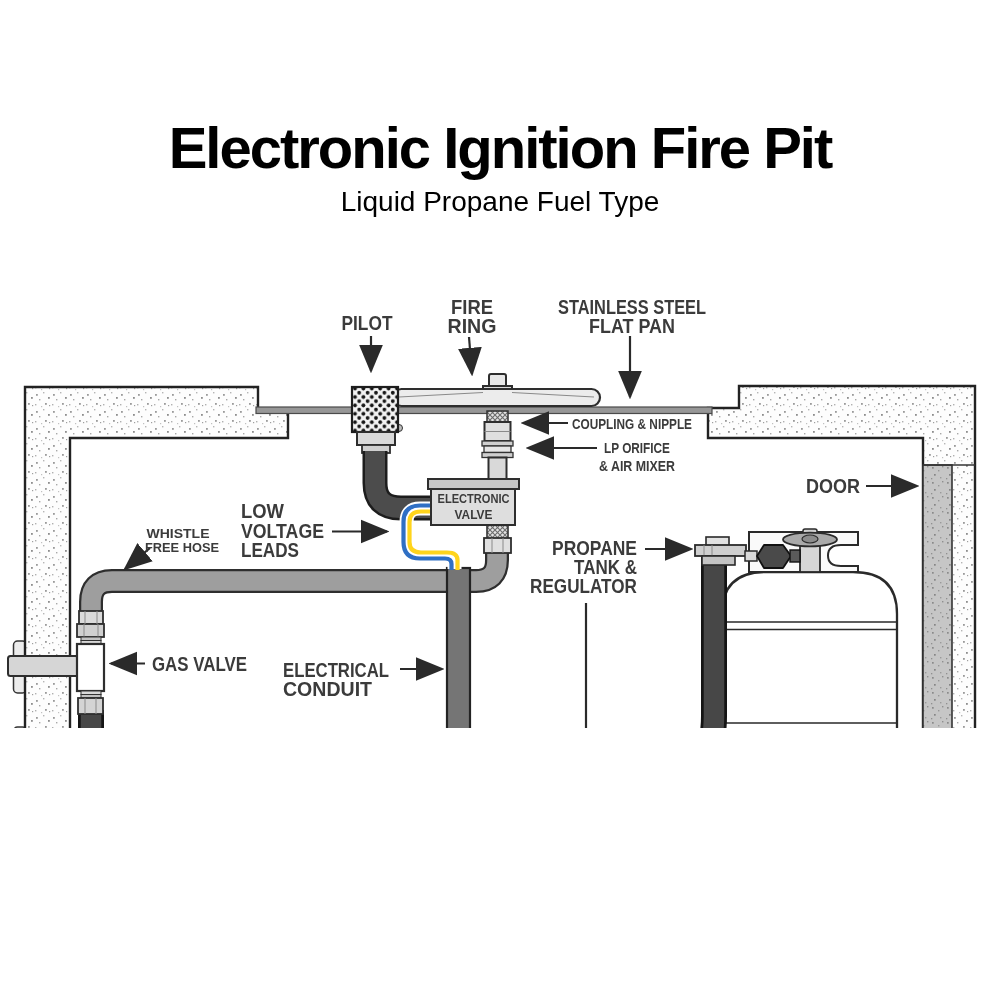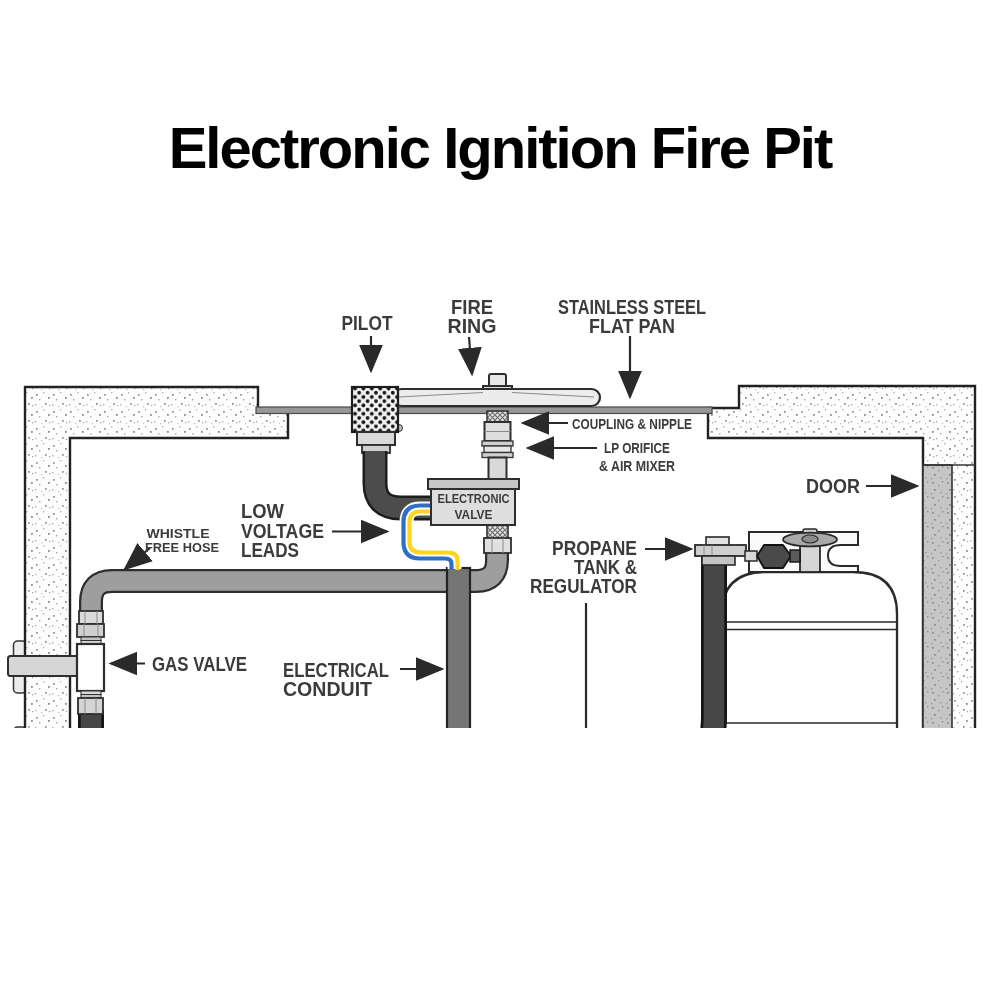--- a/index.html
+++ b/index.html
@@ -18,20 +18,21 @@
   .wire-yellow{stroke:var(--wire_yellow,#ffd41c);}
   .hose-gray{stroke:var(--hose_gray,#9e9e9e);}
   .dark-hose{stroke:var(--propane_hose,#474747);}
   .conduit-fill{fill:var(--conduit_gray,#757575);}
 </style>
 </head>
 <body>
 
 <div class="stage">
   <div class="title">Electronic Ignition Fire Pit</div>
+  <div class="subtitle">Liquid Propane Fuel Type</div>
 
   <svg width="1000" height="1000" viewBox="0 0 1000 1000">
     <defs>
       <marker id="arr" viewBox="0 0 12 10" refX="11" refY="5" markerWidth="13" markerHeight="11" orient="auto-start-reverse">
         <path d="M0,0 L12,5 L0,10 Z" fill="#2a2a2a"></path>
       </marker>
       <pattern id="speckLight" width="17" height="17" patternUnits="userSpaceOnUse">
         <rect width="17" height="17" fill="#fdfdfd"></rect>
         <rect x="2" y="3" width="1.8" height="1.8" fill="#9a9a9a"></rect>
         <rect x="9" y="1" width="1.4" height="1.4" fill="#b5b5b5"></rect>

